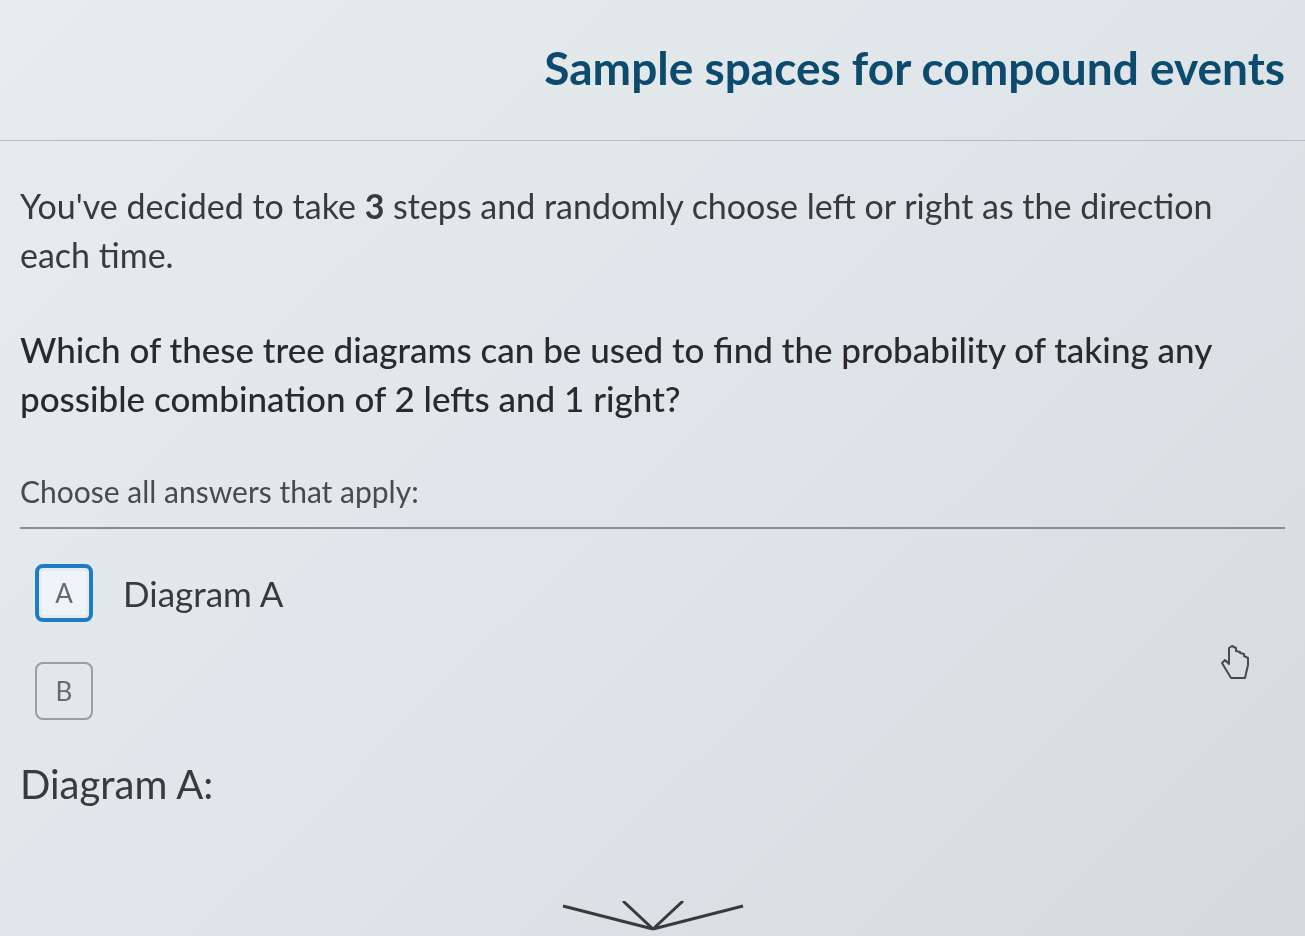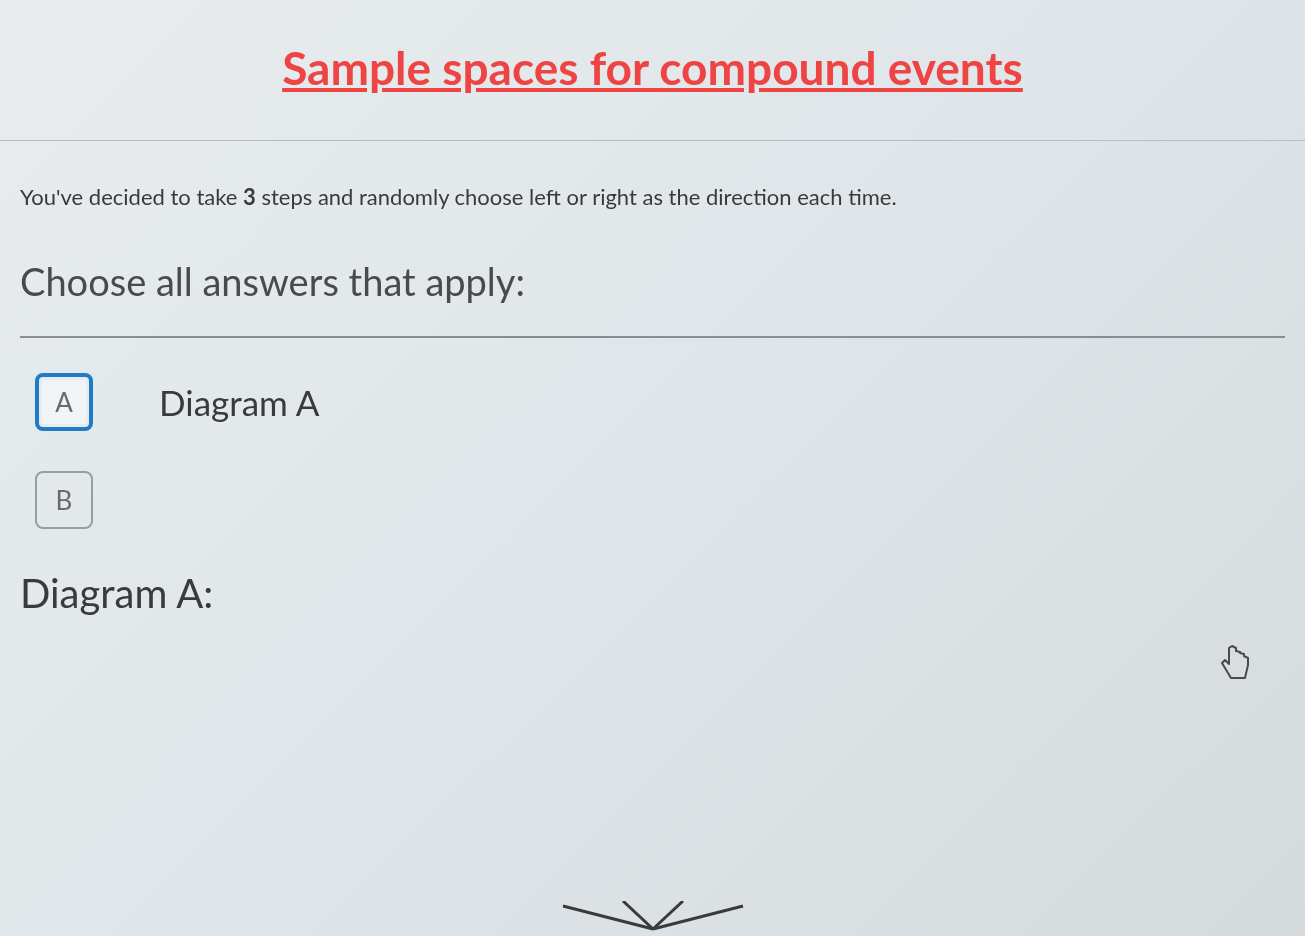--- a/index.html
+++ b/index.html
@@ -17,51 +17,50 @@
       position: relative;
     }
     .container {
       width: 100%;
       height: 100%;
       padding: 0 20px;
     }
     .title {
       font-size: 46px;
       font-weight: 700;
-      text-align: center;
+      text-align: right;
       padding: 40px 0 45px 0;
-      color: #ef4444;
-      text-decoration: underline;
+      color: #0c4a6e;
     }
     .divider {
       height: 1px;
       background: #b8bcc0;
       margin: 0 -20px 40px -20px;
     }
     .problem-text {
-      font-size: 22px;
+      font-size: 34px;
       line-height: 1.45;
       color: #3a3a3a;
       margin-bottom: 45px;
       font-weight: 400;
     }
     .problem-text .bold {
       font-weight: 700;
     }
     .question-text {
       font-size: 35px;
       line-height: 1.4;
       color: #2a2a2a;
       margin-bottom: 50px;
       font-weight: 500;
     }
     .instruction {
-      font-size: 38px;
+      font-size: 30px;
       color: #4a4a4a;
-      margin-bottom: 32px;
+      margin-bottom: 18px;
       font-weight: 400;
     }
     .divider-thick {
       height: 2px;
       background: #8a8e92;
       margin-bottom: 35px;
     }
     .option-row {
       display: flex;
       align-items: center;
@@ -87,21 +86,20 @@
       box-shadow: inset 0 0 0 3px #e8ecef;
     }
     .checkbox-unselected {
       border: 2px solid #9a9e9f;
       background: transparent;
     }
     .option-label {
       font-size: 35px;
       color: #3a3a3a;
       font-weight: 400;
-      margin-left: 36px;
     }
     .diagram-label {
       font-size: 40px;
       color: #3a3a3a;
       margin-top: 35px;
       margin-left: 0;
       font-weight: 400;
     }
     .cursor-icon {
       position: absolute;
@@ -124,20 +122,23 @@
 
 <div class="container">
   <h1 class="title">Sample spaces for compound events</h1>
 
   <div class="divider"></div>
 
   <p class="problem-text">
     <span>You've decided to take </span><span class="bold">3</span><span> steps and randomly choose left or right as the direction each time.</span>
   </p>
 
+  <p class="question-text">
+    <span>Which of these tree diagrams can be used to find the probability of taking any possible combination of </span><span class="bold">2</span><span> lefts and </span><span class="bold">1</span><span> right?</span>
+  </p>
 
   <p class="instruction">Choose all answers that apply:</p>
 
   <div class="divider-thick"></div>
 
   <div class="option-row">
     <div class="checkbox checkbox-selected">
       <span>A</span>
     </div>
     <span class="option-label">Diagram A</span>

